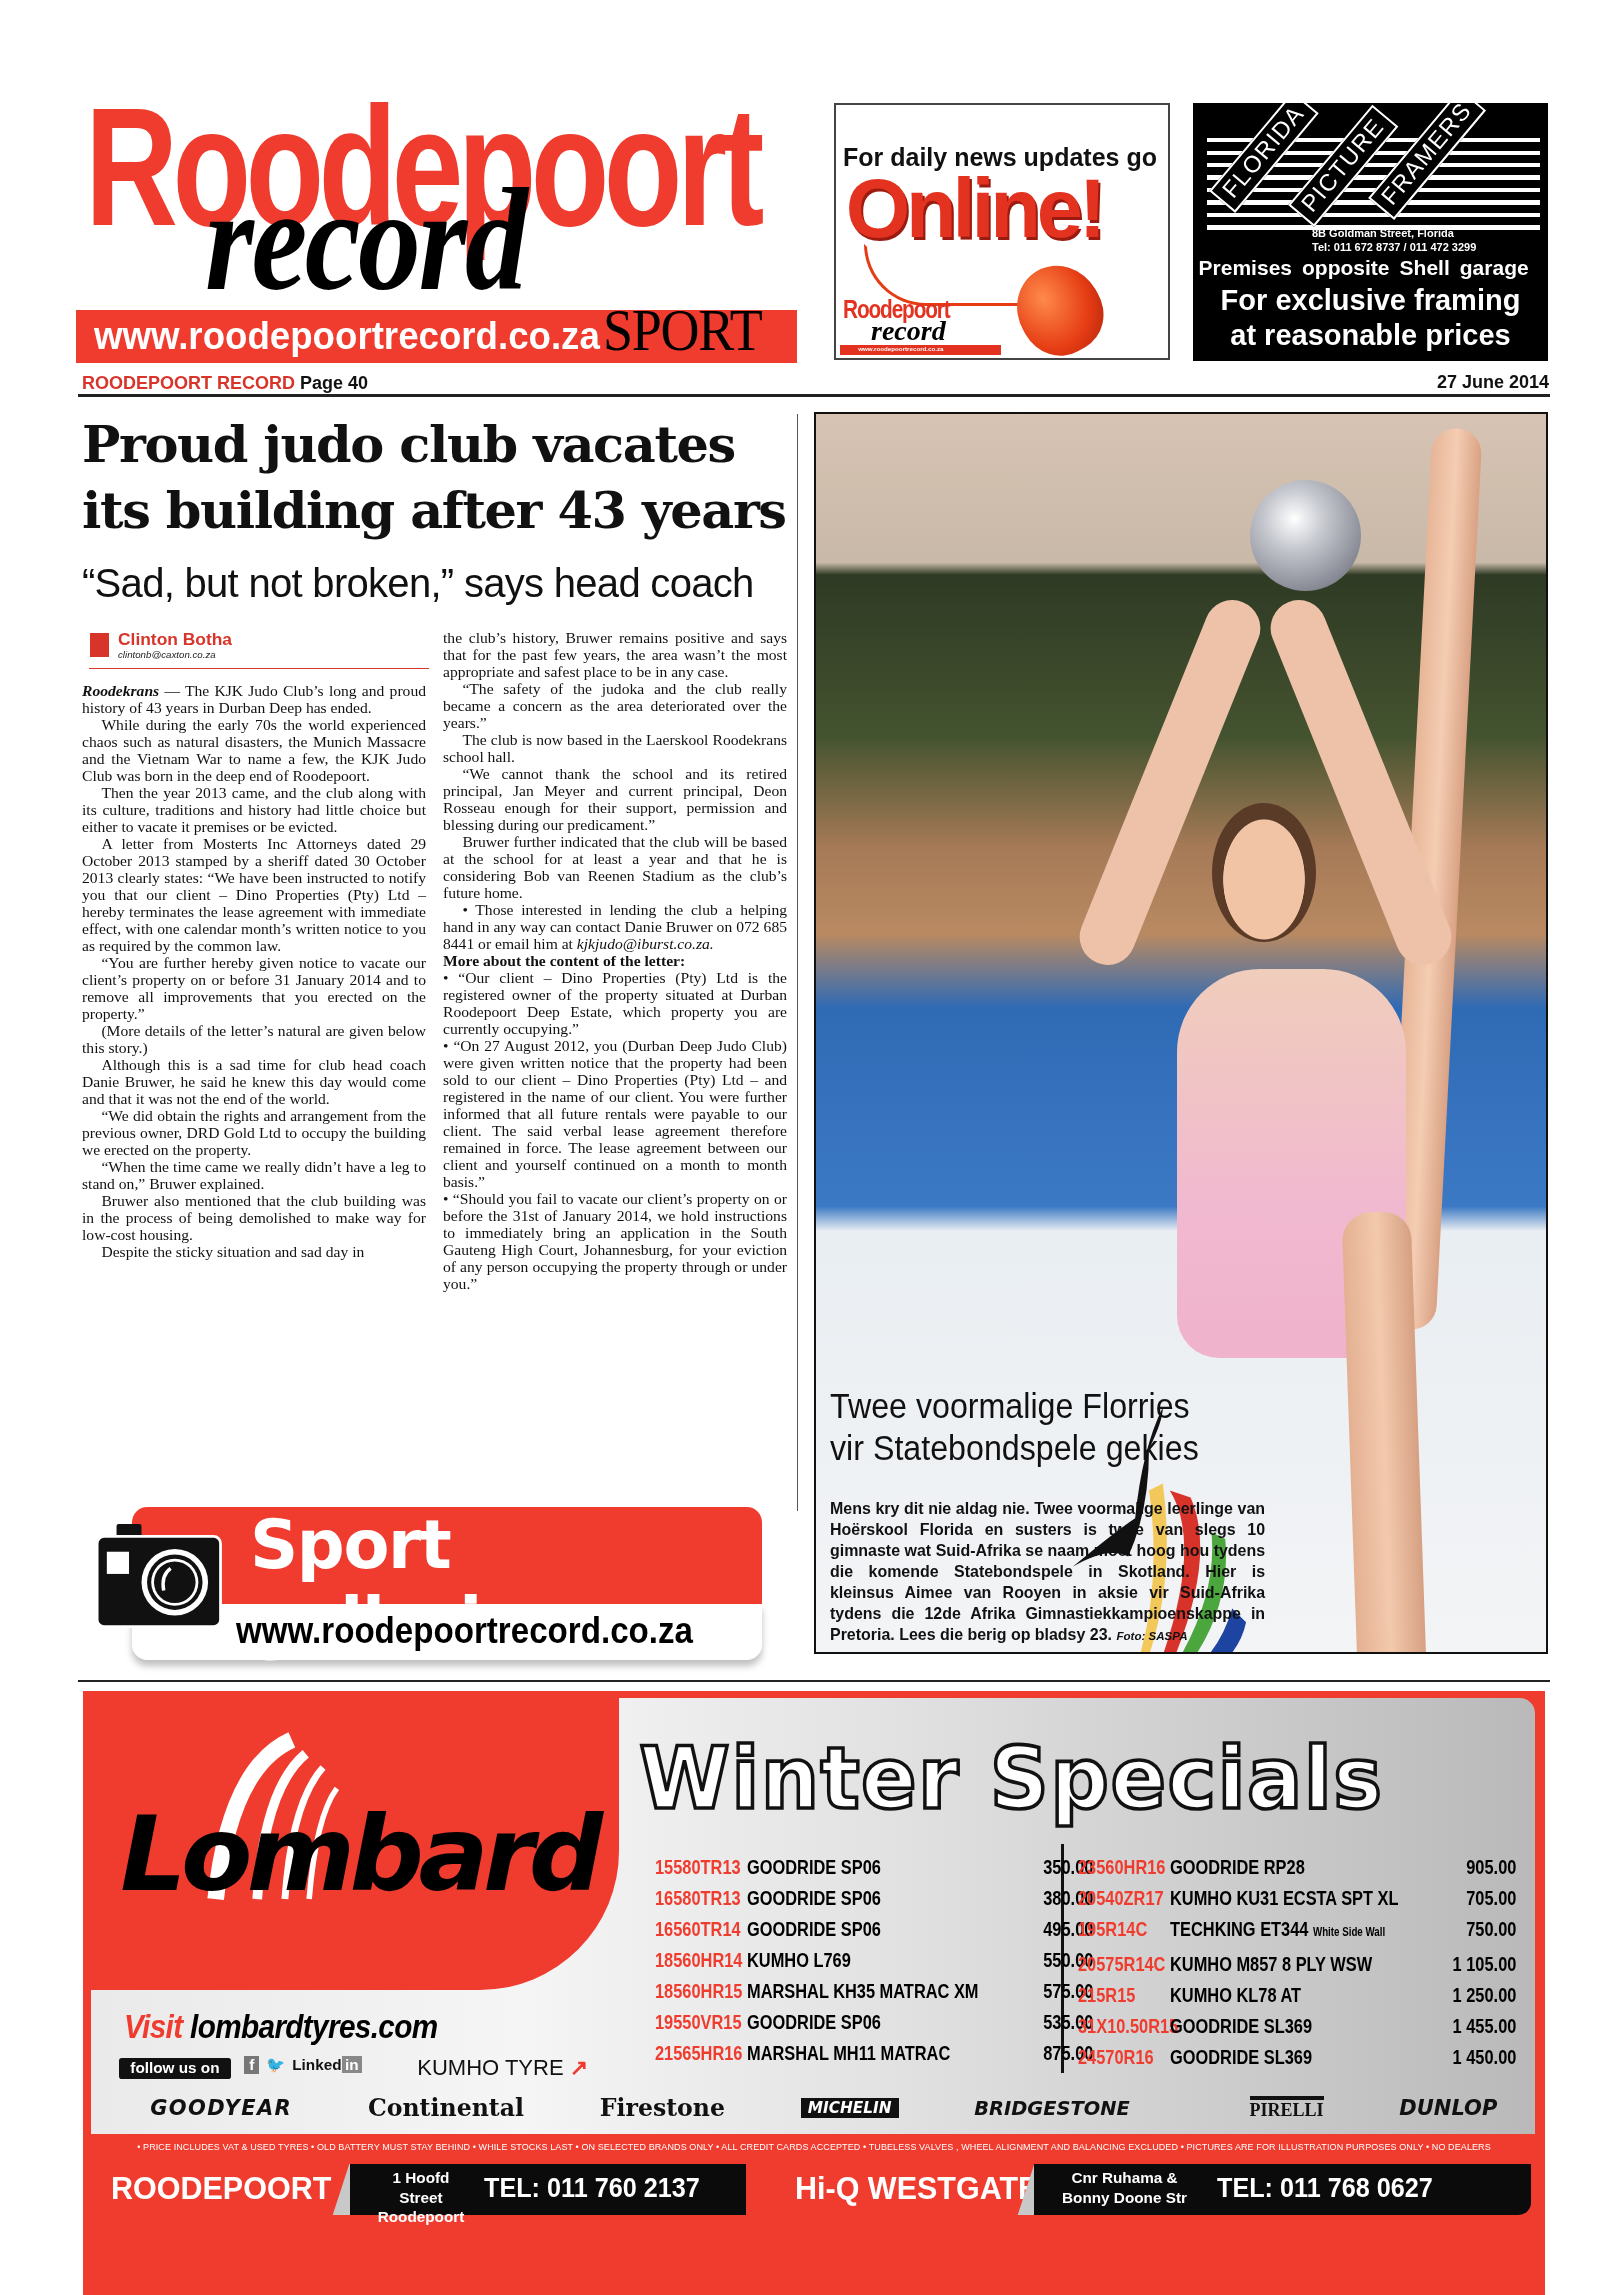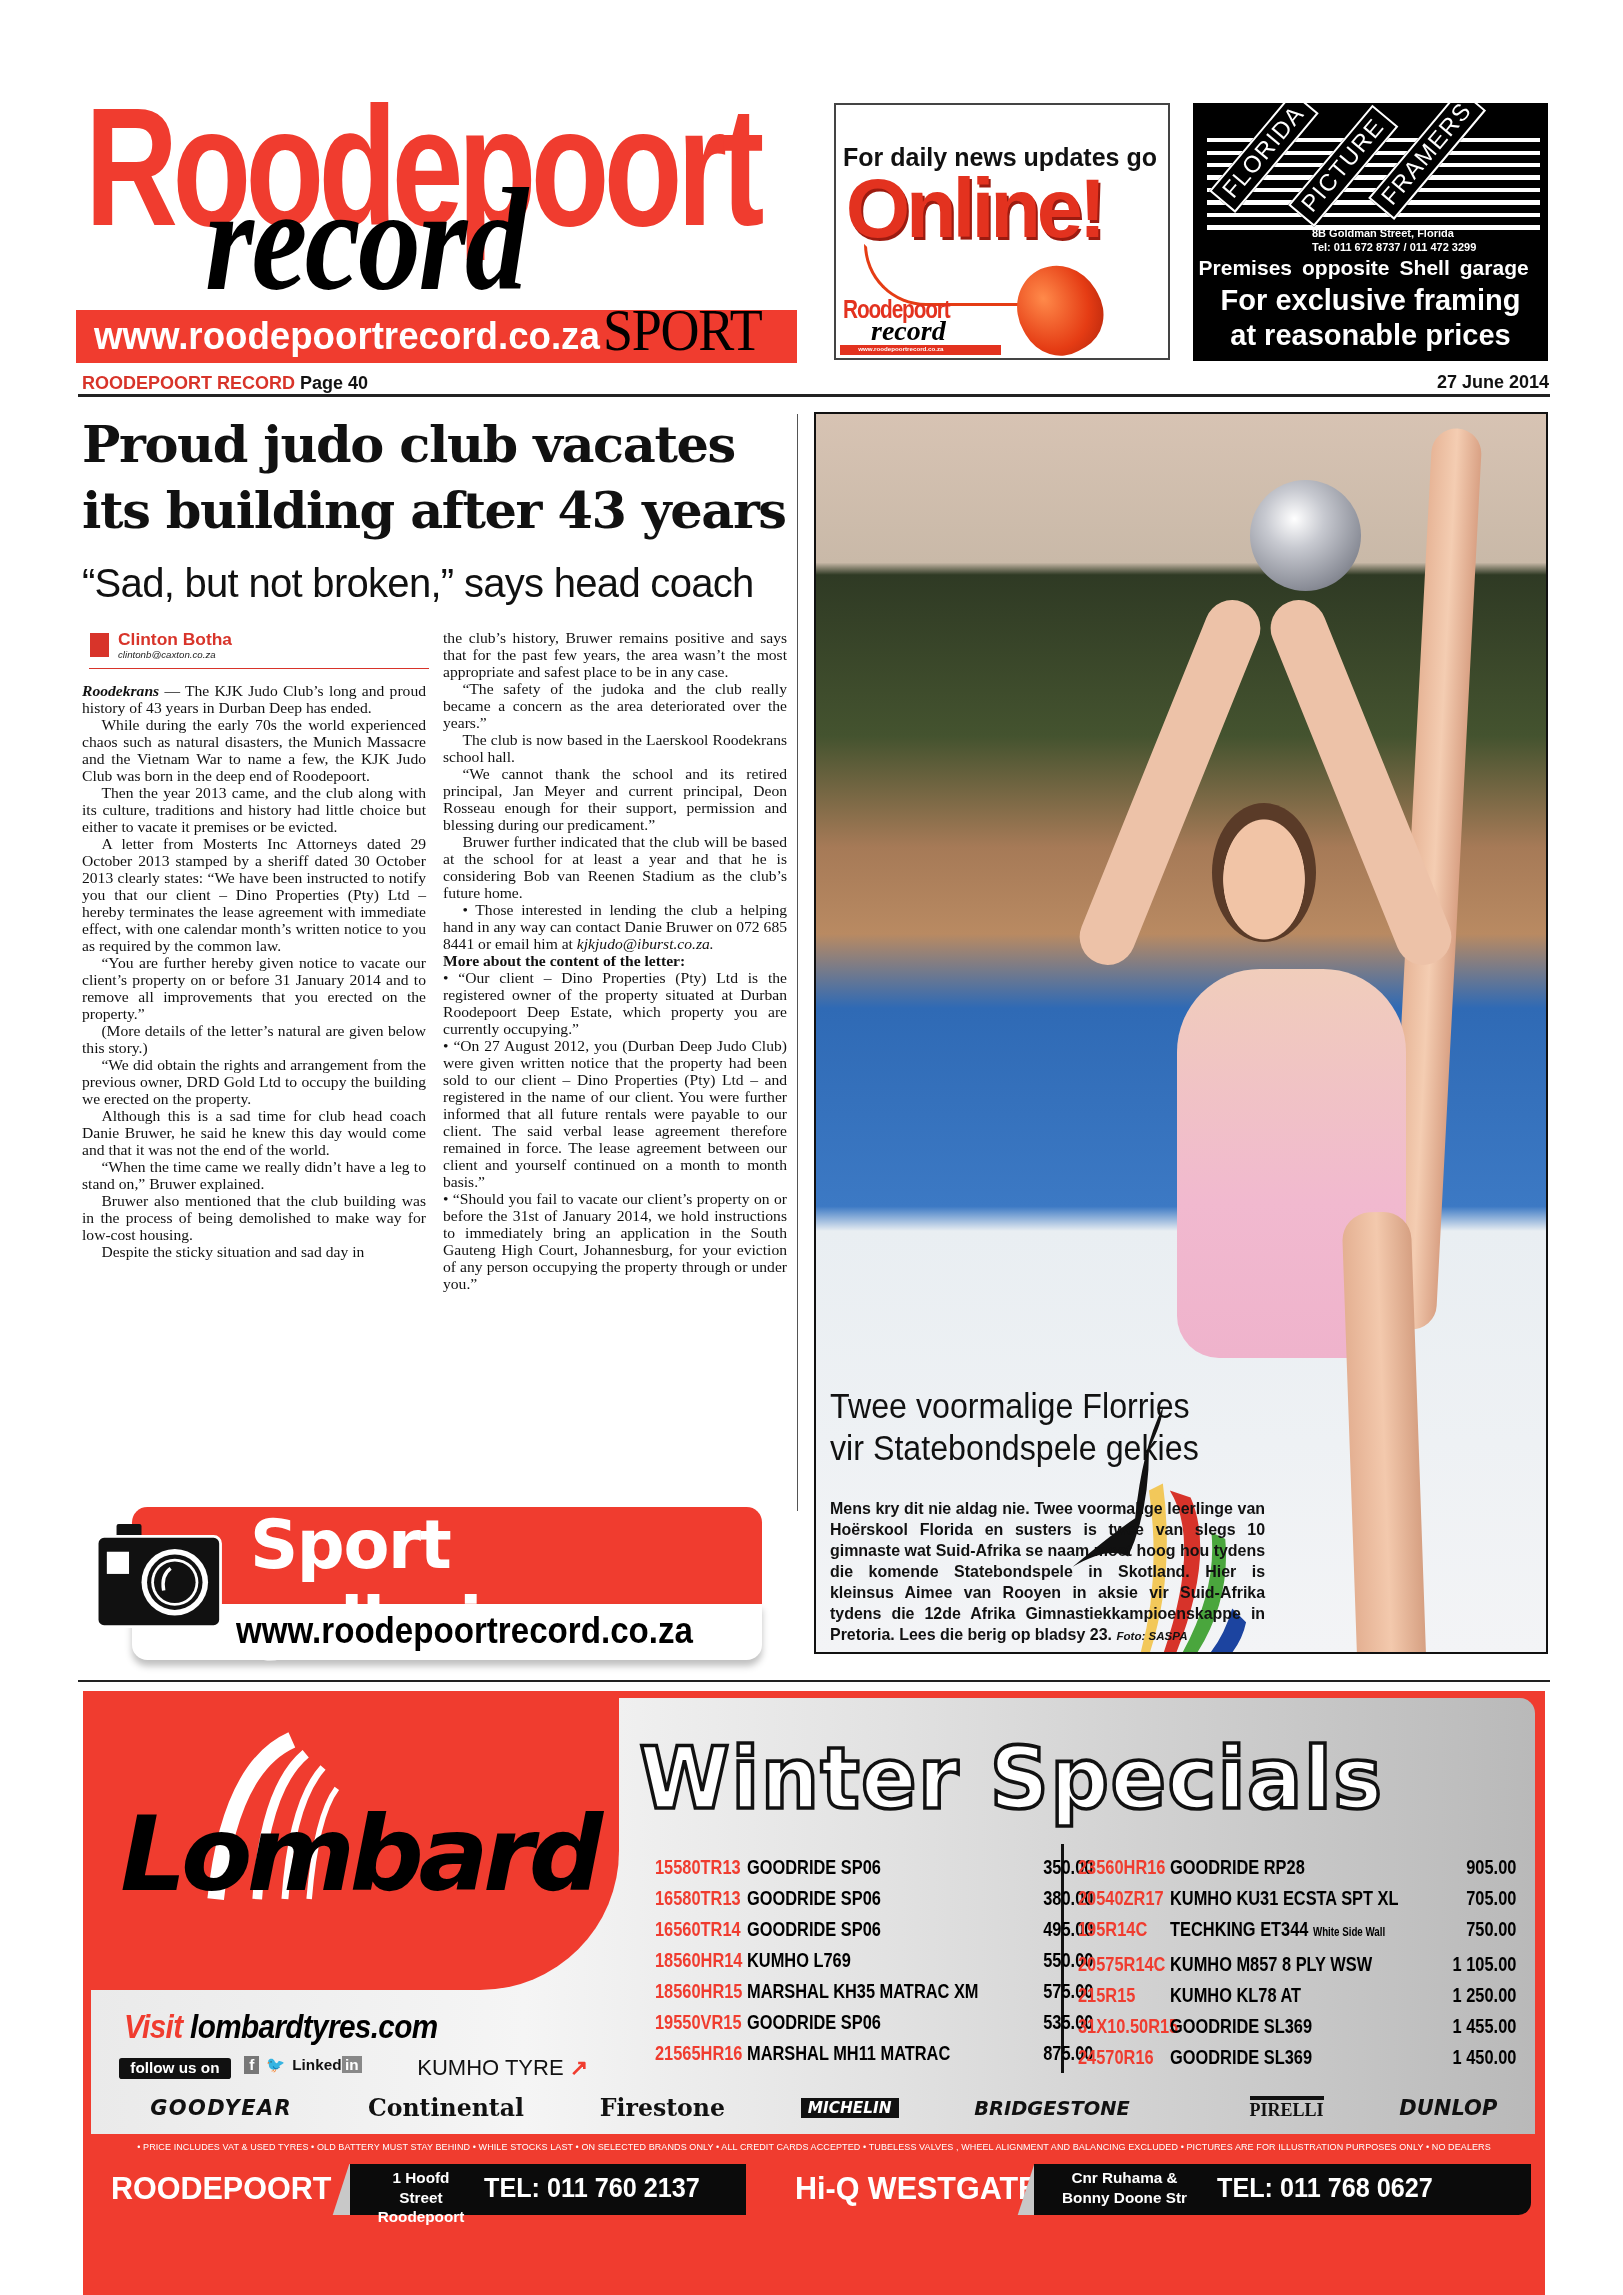--- a/index.html
+++ b/index.html
@@ -182,22 +182,22 @@
 <div class="abs byline-email">clintonb@caxton.co.za</div>
 <div class="abs byline-rule"></div>
 
 <div class="body-col col1">
   <p class="noindent"><b><i>Roodekrans</i></b> <span>— The KJK Judo Club’s long and proud history of 43 years in Durban Deep has ended.</span></p>
   <p>While during the early 70s the world experienced chaos such as natural disasters, the Munich Massacre and the Vietnam War to name a few, the KJK Judo Club was born in the deep end of Roodepoort.</p>
   <p>Then the year 2013 came, and the club along with its culture, traditions and history had little choice but either to vacate it premises or be evicted.</p>
   <p>A letter from Mosterts Inc Attorneys dated 29 October 2013 stamped by a sheriff dated 30 October 2013 clearly states: “We have been instructed to notify you that our client – Dino Properties (Pty) Ltd – hereby terminates the lease agreement with immediate effect, with one calendar month’s written notice to you as required by the common law.</p>
   <p>“You are further hereby given notice to vacate our client’s property on or before 31 January 2014 and to remove all improvements that you erected on the property.”</p>
   <p>(More details of the letter’s natural are given below this story.)</p>
+  <p>Although this is a sad time for club head coach Danie Bruwer, he said he knew this day would come and that it was not the end of the world.</p>
   <p>“We did obtain the rights and arrangement from the previous owner, DRD Gold Ltd to occupy the building we erected on the property.</p>
-  <p>Although this is a sad time for club head coach Danie Bruwer, he said he knew this day would come and that it was not the end of the world.</p>
   <p>“When the time came we really didn’t have a leg to stand on,” Bruwer explained.</p>
   <p>Bruwer also mentioned that the club building was in the process of being demolished to make way for low-cost housing.</p>
   <p>Despite the sticky situation and sad day in</p>
 </div>
 
 <div class="body-col col2">
   <p class="noindent">the club’s history, Bruwer remains positive and says that for the past few years, the area wasn’t the most appropriate and safest place to be in any case.</p>
   <p>“The safety of the judoka and the club really became a concern as the area deteriorated over the years.”</p>
   <p>The club is now based in the Laerskool Roodekrans school hall.</p>
   <p>“We cannot thank the school and its retired principal, Jan Meyer and current principal, Deon Rosseau enough for their support, permission and blessing during our predicament.”</p>

